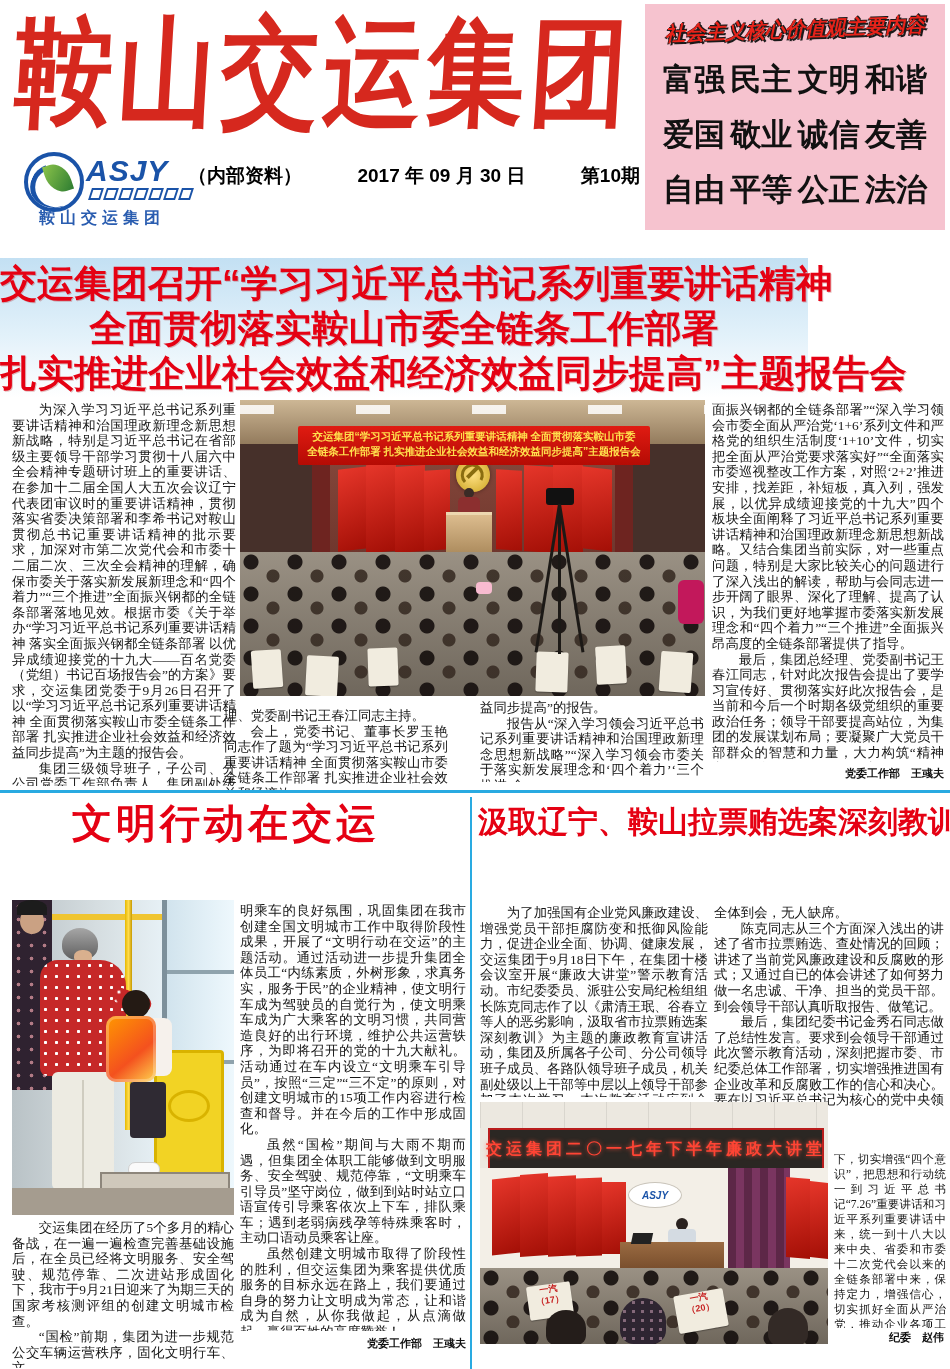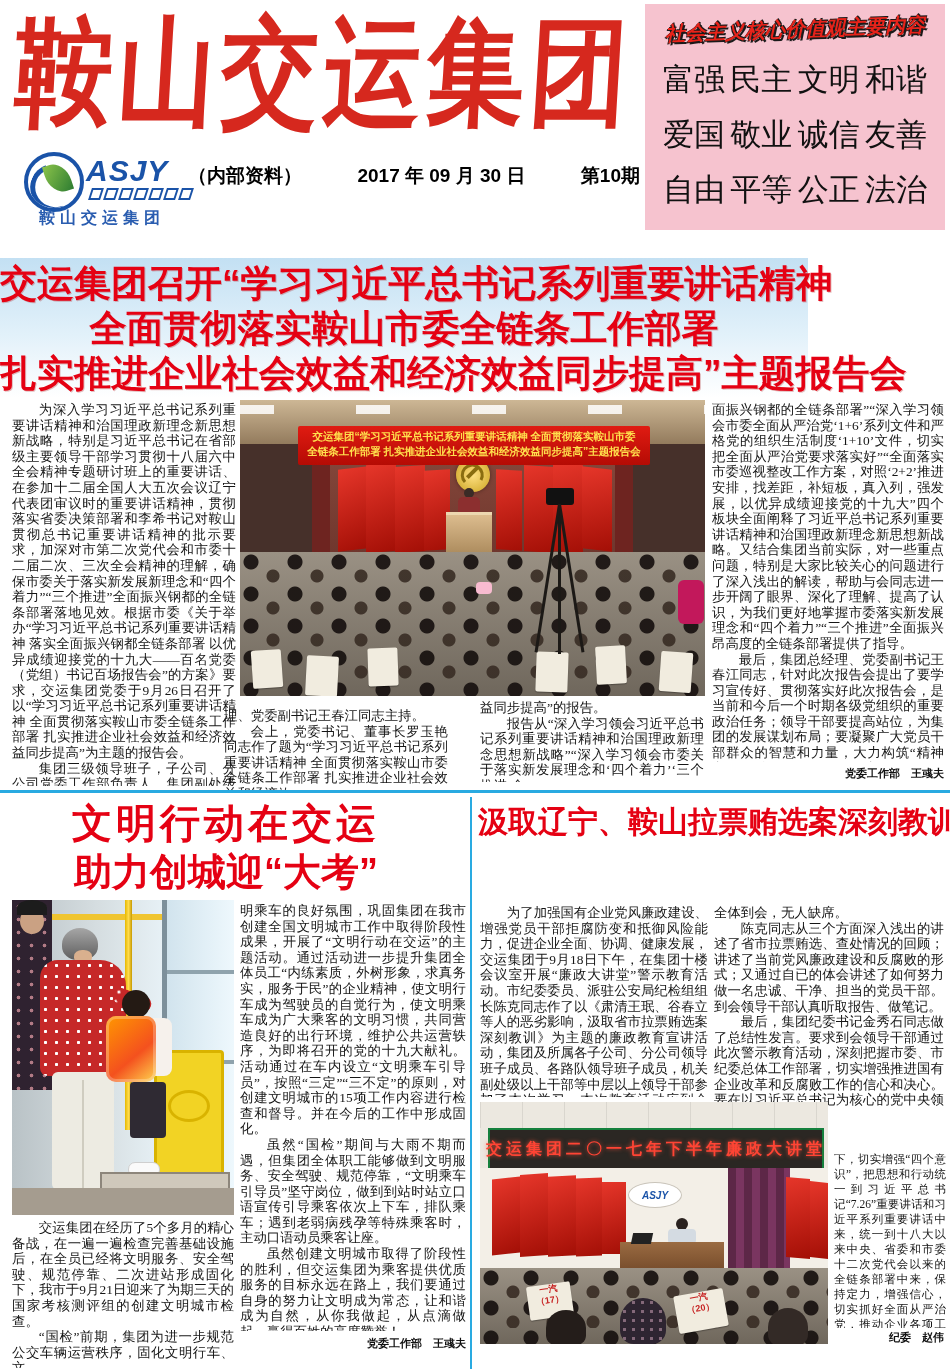--- a/index.html
+++ b/index.html
@@ -23,21 +23,21 @@
   .pub-info{left:188px;top:158px;width:452px;height:72px;color:#000;}
   .pub-row{display:flex;justify-content:space-between;align-items:center;font-weight:700;font-size:19px;height:36px;white-space:nowrap;}
   .info-bar{left:0;top:231px;width:950px;height:27px;background:linear-gradient(180deg,#74b4f2,#2277dd 55%,#1a5fc4);
         display:flex;align-items:center;gap:0;color:#fff;font-weight:700;font-size:13.5px;}
   .info-item{margin-left:16px;white-space:nowrap;}
   .info-item .u{text-decoration:underline;cursor:pointer;}
   .values-box{left:645px;top:4px;width:300px;height:226px;background:#f6c3cf;}
   .values-title{margin-top:12px;text-align:center;font-weight:900;font-style:italic;font-size:20px;color:#e8231a;
         letter-spacing:0px;text-shadow:2px 2px 0 #1a1a1a,-1px 1px 0 #1a1a1a,1px -1px 0 #1a1a1a;transform:rotate(-2deg);}
   .values-rows{margin-top:16px;display:flex;flex-direction:column;gap:13px;}
-  .values-row{display:flex;justify-content:space-between;padding:0 18px;font-weight:400;font-size:31px;color:#111;}
+  .values-row{display:flex;justify-content:space-between;padding:0 18px;font-weight:700;font-size:31px;color:#111;}
   
   .headline-band{left:0;top:258px;width:808px;height:140px;background:linear-gradient(180deg,#c3e0f3 0%,#e2f1fa 55%,#ffffff 100%);}
   .headline-band .hl{text-align:center;font-weight:900;color:#e50113;font-size:37px;line-height:45px;letter-spacing:0px;
         text-shadow:1px 1px 0 rgba(160,0,0,.25);white-space:nowrap;}
   .headline-band{display:flex;flex-direction:column;justify-content:center;}
   
   .body{font-family:"Liberation Serif","DejaVu Serif",serif;font-size:13.4px;line-height:15.6px;color:#151515;
         text-align:justify;overflow:hidden;}
   .body p{margin:0;}
   .body p.ind{text-indent:2em;}
@@ -200,21 +200,20 @@
     <p>面振兴钢都的全链条部署”“深入学习领会市委全面从严治党‘1+6’系列文件和严格党的组织生活制度‘1+10’文件，切实把全面从严治党要求落实好”“全面落实市委巡视整改工作方案，对照‘2+2’推进安排，找差距，补短板，真入列，强发展，以优异成绩迎接党的十九大”四个板块全面阐释了习近平总书记系列重要讲话精神和治国理政新理念新思想新战略。又结合集团当前实际，对一些重点问题，特别是大家比较关心的问题进行了深入浅出的解读，帮助与会同志进一步开阔了眼界、深化了理解、提高了认识，为我们更好地掌握市委落实新发展理念和“四个着力”“三个推进”全面振兴昂高度的全链条部署提供了指导。</p>
     <p class="ind">最后，集团总经理、党委副书记王春江同志，针对此次报告会提出了要学习宣传好、贯彻落实好此次报告会，是当前和今后一个时期各级党组织的重要政治任务；领导干部要提高站位，为集团的发展谋划布局；要凝聚广大党员干部群众的智慧和力量，大力构筑“精神高地”，实现精神跨越的三方面要求。</p>
   </div>
   <div class="abs byline" style="left:712px;top:766px;width:232px;">党委工作部　王彧夫</div>
 
   <div class="abs div-h"></div>
   <div class="abs div-v"></div>
 
   <div class="abs sec-head s2-head">
     <div class="l1">文明行动在交运</div>
-    <div class="l2">助力创城迎“大考”</div>
   </div>
 
   <div id="photo2" class="abs photo">
     <div style="left:150px;top:0;width:72px;height:315px;background:linear-gradient(90deg,#cfe2ec,#eef8fd);"></div>
     <div style="left:150px;top:0;width:5px;height:315px;background:#7d909b;"></div>
     <div style="left:155px;top:70px;width:67px;height:4px;background:#8fa3ad;"></div>
     <div style="left:155px;top:160px;width:67px;height:4px;background:#8fa3ad;"></div>
     <div style="left:0;top:14px;width:150px;height:6px;background:#f0c530;"></div>
     <div style="left:113px;top:0;width:7px;height:230px;background:linear-gradient(90deg,#e6b800,#ffdb4d,#c79a00);"></div>
     <div style="left:0;top:0;width:40px;height:190px;background:#2f2230;background-image:radial-gradient(circle,rgba(233,160,170,.7) 1.5px,rgba(0,0,0,0) 2.2px);background-size:13px 13px;"></div>
@@ -256,21 +255,21 @@
     <p class="ind">为了加强国有企业党风廉政建设、增强党员干部拒腐防变和抵御风险能力，促进企业全面、协调、健康发展，交运集团于9月18日下午，在集团十楼会议室开展“廉政大讲堂”警示教育活动。市纪委委员、派驻公安局纪检组组长陈克同志作了以《肃清王珉、谷春立等人的恶劣影响，汲取省市拉票贿选案深刻教训》为主题的廉政教育宣讲活动，集团及所属各子公司、分公司领导班子成员、各路队领导班子成员，机关副处级以上干部等中层以上领导干部参加了本次学习，本次教育活动应到会142人，实到会131人。集团领导班子</p>
   </div>
   <div class="abs body" style="left:714px;top:905px;width:230px;height:244px;">
     <p>全体到会，无人缺席。</p>
     <p class="ind">陈克同志从三个方面深入浅出的讲述了省市拉票贿选、查处情况的回顾；讲述了当前党风廉政建设和反腐败的形式；又通过自已的体会讲述了如何努力做一名忠诚、干净、担当的党员干部。到会领导干部认真听取报告、做笔记。</p>
     <p class="ind">最后，集团纪委书记金秀石同志做了总结性发言。要求到会领导干部通过此次警示教育活动，深刻把握市委、市纪委总体工作部署，切实增强推进国有企业改革和反腐败工作的信心和决心。要在以习近平总书记为核心的党中央领导</p>
   </div>
 
   <div id="photo3" class="abs photo">
     <div style="left:0;top:0;width:348px;height:26px;background:linear-gradient(#f7f5f0,#ddd8cf);background-image:repeating-linear-gradient(90deg,rgba(0,0,0,.08) 0 1px,rgba(0,0,0,0) 1px 42px);"></div>
-    <div style="left:8px;top:26px;width:332px;height:38px;background:#2b2723;border:2px solid #15803d;display:flex;align-items:center;justify-content:center;">
+    <div style="left:8px;top:26px;width:332px;height:38px;background:#2b2723;border:2px solid #b91c1c;display:flex;align-items:center;justify-content:center;">
       <span class="led-text" style="position:static;">交运集团二〇一七年下半年廉政大讲堂</span>
     </div>
     <div style="left:0;top:66px;width:348px;height:102px;background:#f3efe7;"></div>
     <div style="left:248px;top:66px;width:62px;height:102px;background:repeating-linear-gradient(90deg,#5d2747 0 8px,#7a3560 8px 16px);"></div>
     <div class="flag" style="left:12px;top:76px;width:28px;height:76px;transform:skewY(-6deg);"></div>
     <div class="flag" style="left:40px;top:72px;width:28px;height:82px;transform:skewY(-4deg);"></div>
     <div class="flag" style="left:68px;top:74px;width:28px;height:80px;transform:skewY(-3deg);"></div>
     <div class="flag" style="left:96px;top:76px;width:26px;height:78px;transform:skewY(-2deg);"></div>
     <div class="flag" style="left:122px;top:80px;width:24px;height:72px;"></div>
     <div class="flag" style="left:306px;top:76px;width:24px;height:80px;transform:skewY(5deg);"></div>

